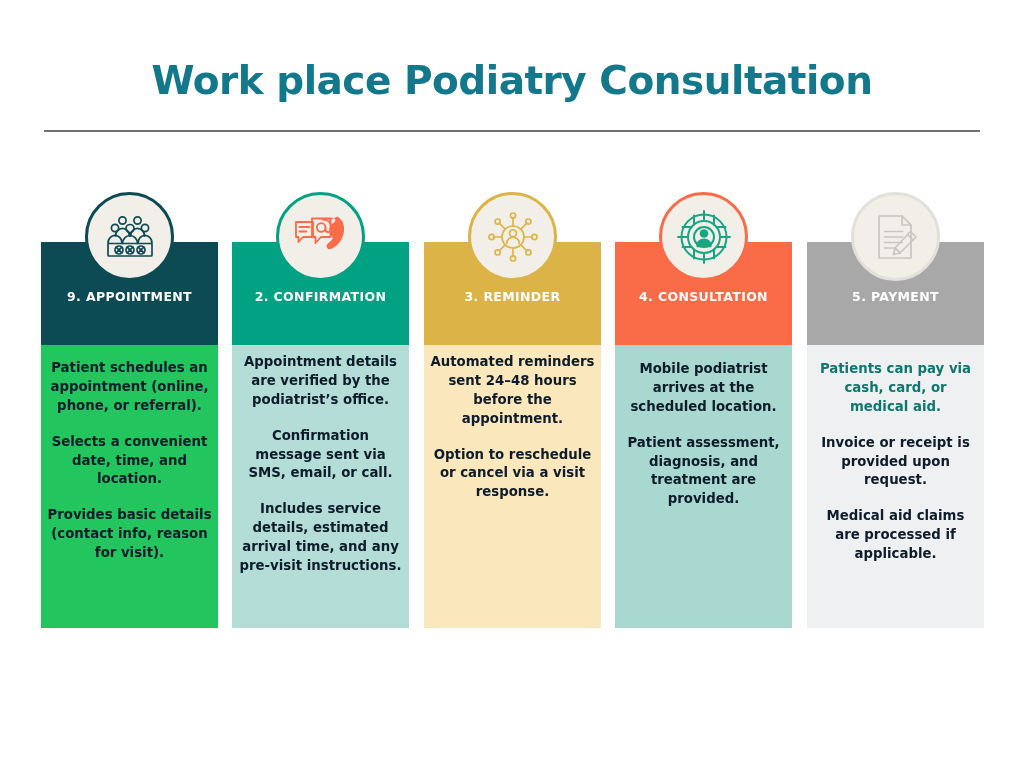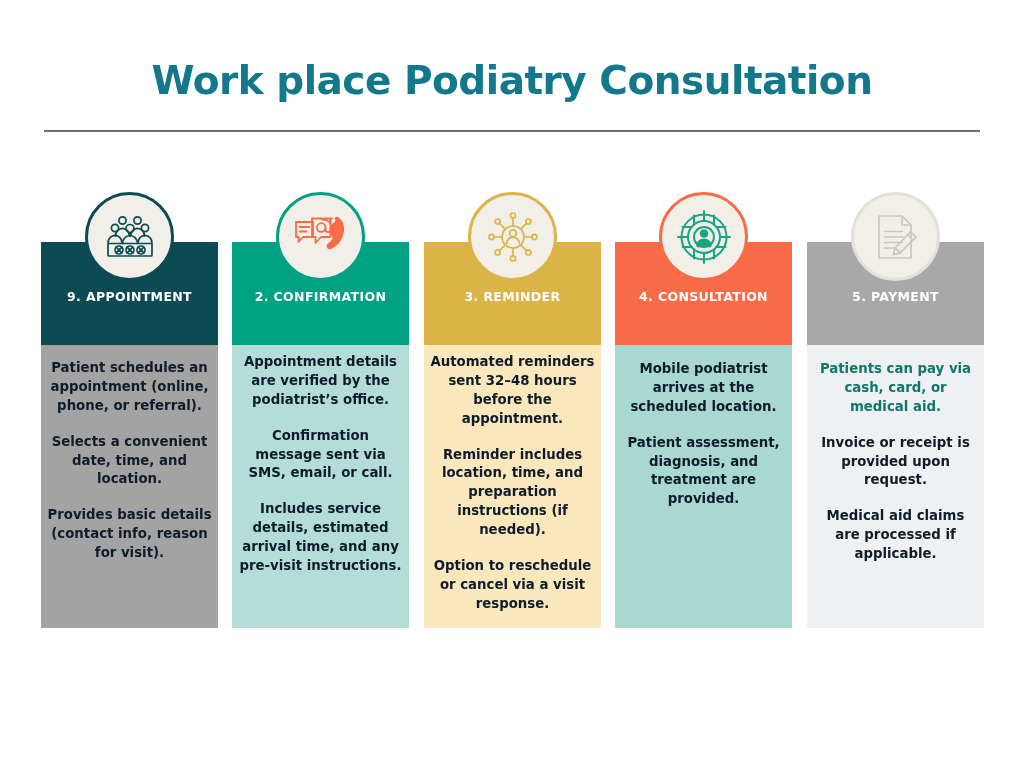--- a/index.html
+++ b/index.html
@@ -132,21 +132,21 @@
 <div id="page">
 
   <div id="title" style="color: rgb(19, 120, 139);">Work place Podiatry Consultation</div>
   <div id="title-rule" style="background: rgb(111, 111, 111);"></div>
 
   <div id="columns">
 
     <div class="col col-0">
       <div class="col-head" style="background: rgb(12, 75, 84);"></div>
       <div class="col-head-label">9. APPOINTMENT</div>
-      <div class="col-body" style="background: #a3a3a3;">
+      <div class="col-body" style="background: #22c55e;">
         <div class="col-body-inner">
           <p class="body-para" style="color: rgb(13, 27, 42);">Patient schedules an appointment (online, phone, or referral).</p>
           <p class="body-para" style="color: rgb(13, 27, 42);">Selects a convenient date, time, and location.</p>
           <p class="body-para" style="color: rgb(13, 27, 42);">Provides basic details (contact info, reason for visit).</p>
         </div>
       </div>
       <div class="icon-badge icon-ring-0" style="background: rgb(242, 239, 233); border-color: rgb(12, 75, 84);">
         <svg width="56" height="56" viewBox="0 0 56 56" aria-hidden="true">
           <g fill="none" stroke="#0C4B54" stroke-width="1.7" stroke-linejoin="round" stroke-linecap="round">
 
@@ -206,22 +206,21 @@
           </g>
         </svg>
       </div>
     </div>
 
     <div class="col col-2">
       <div class="col-head" style="background: rgb(220, 179, 70);"></div>
       <div class="col-head-label">3. REMINDER</div>
       <div class="col-body" style="background: rgb(250, 231, 188);">
         <div class="col-body-inner">
-          <p class="body-para" style="color: rgb(13, 27, 42);">Automated reminders sent 32–48 hours before the appointment.</p>
-          <p class="body-para" style="color: rgb(13, 27, 42);">Reminder includes location, time, and preparation instructions (if needed).</p>
+          <p class="body-para" style="color: rgb(13, 27, 42);">Automated reminders sent 24–48 hours before the appointment.</p>
           <p class="body-para" style="color: rgb(13, 27, 42);">Option to reschedule or cancel via a visit response.</p>
         </div>
       </div>
       <div class="icon-badge icon-ring-2" style="background: rgb(242, 239, 233); border-color: rgb(220, 179, 70);">
         <svg width="58" height="58" viewBox="0 0 58 58" aria-hidden="true">
           <g fill="none" stroke="#DDB648" stroke-width="1.7" stroke-linecap="round">
 
             <path d="M29 18V9.5M29 40v8.5M18 29H9.5M40 29h8.5"></path>
             <path d="M21.2 21.2l-6 -6M36.8 21.2l6 -6M21.2 36.8l-6 6M36.8 36.8l6 6"></path>
           </g>

